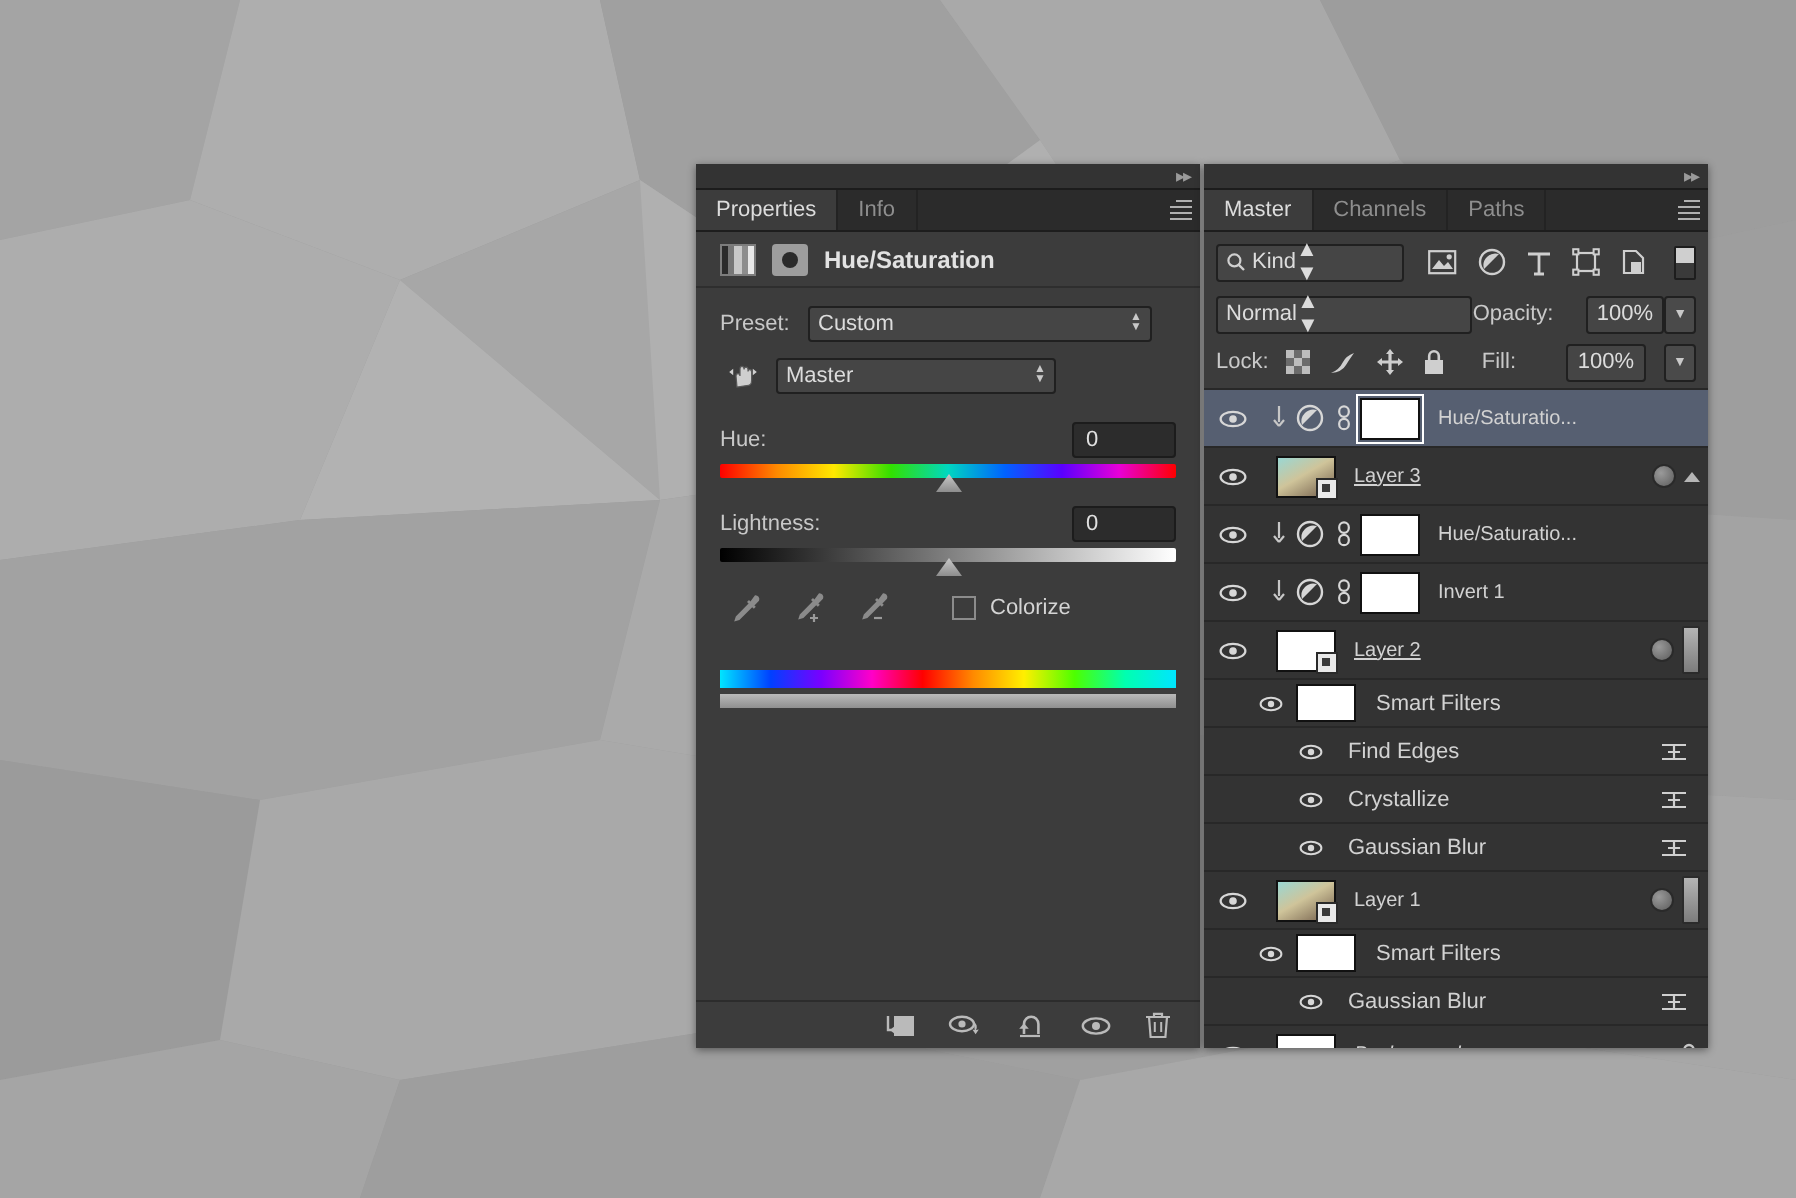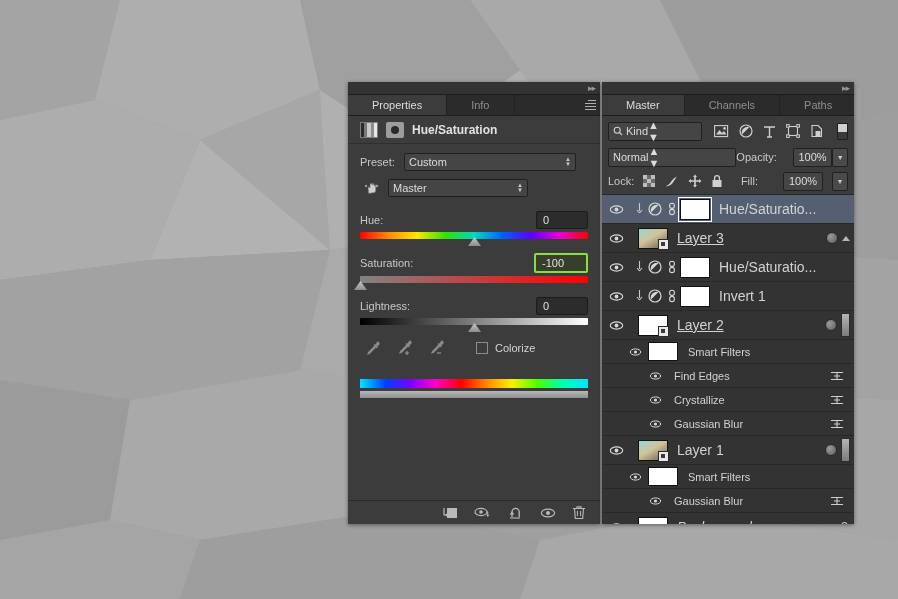--- a/index.html
+++ b/index.html
@@ -18,21 +18,21 @@
   
   .panel-tabbar {
     height: 21px;
     background: #2b2b2b;
     border-bottom: 1px solid #1d1d1d;
     display: flex;
     align-items: stretch;
     position: relative;
   }
   .ptab {
-    padding: 0 24px;
+    padding: 0 10px;
     display:flex; align-items:center;
     font-size: 11px;
     color: #8e8e8e;
     background: #2b2b2b;
     border-right: 1px solid #232323;
     cursor: default;
   }
   .ptab.active { background:#3c3c3c; color:#dcdcdc; }
   .tabbar-filler { flex:1; background:#2b2b2b; border-bottom:0; }
   .panel-menu-btn {
@@ -153,21 +153,21 @@
   .eye-cell { width:28px; display:flex; align-items:center; justify-content:center; }
   .clip-ic { width:16px; display:flex; justify-content:center; align-items:center; color:#c2c2c2; }
   .adj-ic { width:18px; display:flex; justify-content:center; }
   .link-ic { width:16px; display:flex; justify-content:center; }
   .thumb-mask { width:30px;height:21px;background:#fff;border:1px solid #111; }
   .thumb-mask.sel { outline:1px solid #fff; outline-offset:1px; }
   .thumb-img { width:30px;height:21px;border:1px solid #111; position:relative; }
   .so-badge { position:absolute; right:-2px; bottom:-2px; width:11px;height:11px;
      background:#e9e9e9; border:1px solid #2a2a2a; }
   .so-badge:after{content:"";position:absolute;left:2px;top:2px;width:4px;height:4px;background:#3a3a3a;}
-  .lname { margin-left:9px; color:#d2d2d2; font-size:14px; white-space:nowrap; }
+  .lname { margin-left:9px; color:#d2d2d2; font-size:10px; white-space:nowrap; }
   .lname.underline { text-decoration: underline; }
   .lname.italic { font-style: italic; }
   .row-right { margin-left:auto; display:flex; align-items:center; gap:4px; padding-right:4px;}
   .fx-circ { width:12px;height:12px;border-radius:50%;
     background:radial-gradient(circle at 35% 35%,#9a9a9a,#5c5c5c); border:1px solid #2a2a2a;}
   .tri { width:0;height:0;border-left:4px solid transparent;border-right:4px solid transparent;
     border-top:5px solid #b5b5b5; }
   .scroll-thumb { width:9px; background:linear-gradient(#b4b4b4,#7c7c7c); border:1px solid #2b2b2b; border-radius:1px;}
 
   .sfrow { display:flex; align-items:center; height:24px; border-bottom:1px solid #282828; }
@@ -270,29 +270,20 @@
     <div class="slider-block">
       <div class="slider-head">
         <span class="nm">Hue:</span>
         <div class="numbox">0</div>
       </div>
       <div class="track hue-track">
         <div class="thumb" style="left:calc(50% - 6px)"></div>
       </div>
     </div>
 
-    <div class="slider-block">
-      <div class="slider-head">
-        <span class="nm">Saturation:</span>
-        <div class="numbox hl">-100</div>
-      </div>
-      <div class="track sat-track">
-        <div class="thumb" style="left:-6px"></div>
-      </div>
-    </div>
 
     <div class="slider-block">
       <div class="slider-head">
         <span class="nm">Lightness:</span>
         <div class="numbox">0</div>
       </div>
       <div class="track lig-track">
         <div class="thumb" style="left:calc(50% - 6px)"></div>
       </div>
     </div>

